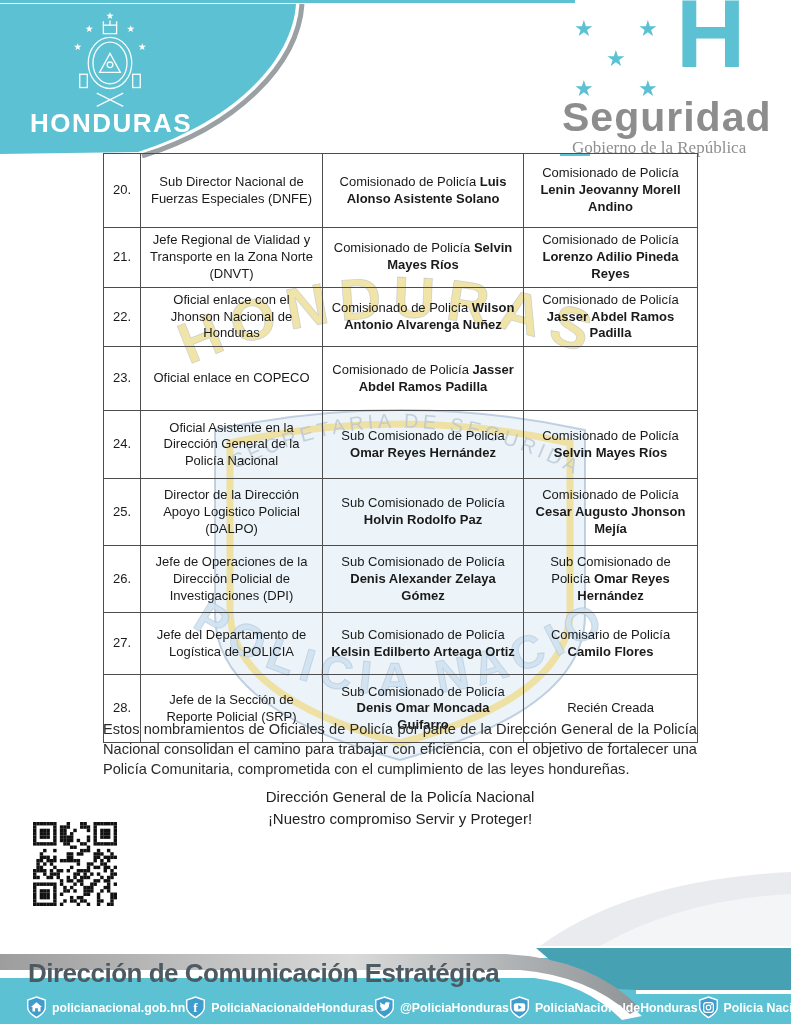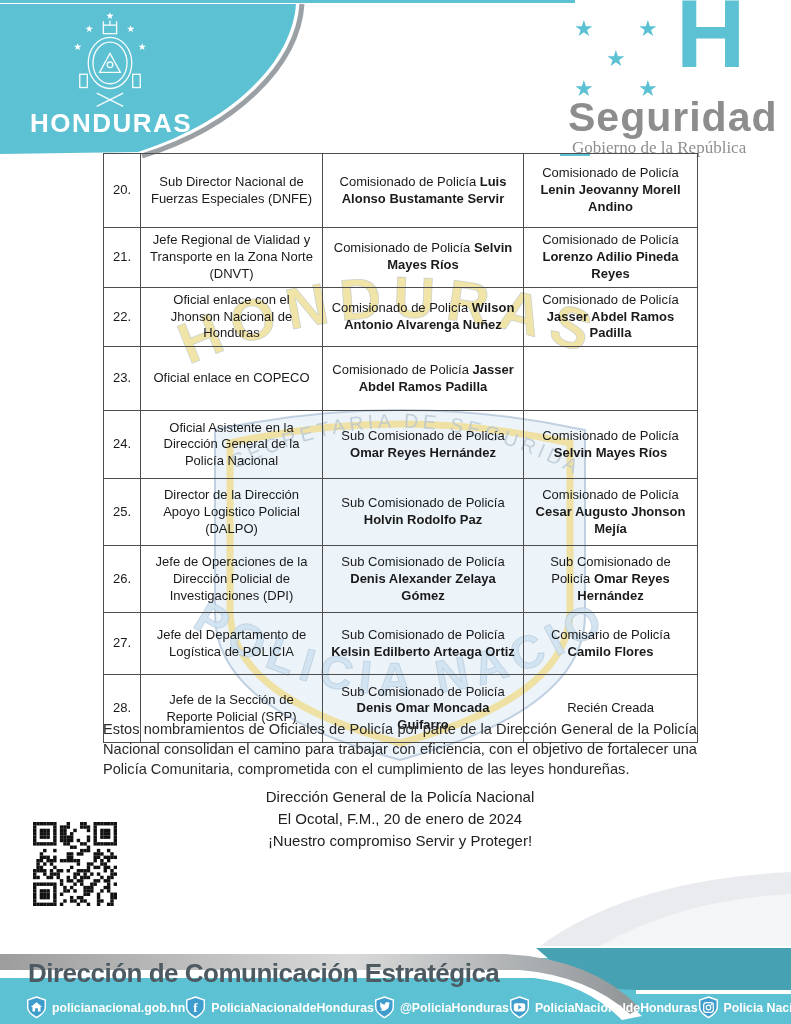--- a/index.html
+++ b/index.html
@@ -7,21 +7,21 @@
         font-family:"Liberation Sans",sans-serif;color:#1a1a1a;}
   
   .topline{position:absolute;left:0;top:0;width:575px;height:3px;background:#5cc1d2;}
   .hdr-left{position:absolute;left:0;top:0;width:320px;height:158px;}
   .hn-emblem{position:absolute;left:62px;top:10px;}
   .hn-name{position:absolute;left:0;top:108px;width:222px;text-align:center;color:#fff;
            font-size:26px;font-weight:bold;letter-spacing:1.5px;}
   .seg-logo{position:absolute;left:560px;top:8px;width:226px;height:148px;}
   .seg-star{position:absolute;color:#5cc1d2;font-size:22px;line-height:1;}
   .seg-h{position:absolute;left:116px;top:-22px;color:#5cc1d2;font-size:96px;font-weight:bold;line-height:1;}
-  .seg-title{position:absolute;left:2px;top:86px;font-size:41px;font-weight:bold;color:#8d8d8d;letter-spacing:1px;margin-left:6px;}
+  .seg-title{position:absolute;left:2px;top:86px;font-size:41px;font-weight:bold;color:#8d8d8d;letter-spacing:1px;}
   .seg-sub{position:absolute;left:12px;top:130px;font-family:"Liberation Serif",serif;font-size:17px;color:#8f8f8f;}
   .seg-line{position:absolute;left:0px;top:146px;width:30px;height:2px;background:#5cc1d2;}
   
   .watermark{position:absolute;left:55px;top:215px;pointer-events:none;}
   
   table.appt{position:absolute;left:103px;top:153px;width:594px;border-collapse:collapse;table-layout:fixed;}
   table.appt td{border:1px solid #4d4d4d;text-align:center;vertical-align:middle;
                 font-size:13px;line-height:1.3;padding:4px 7px;background:transparent;}
   td.c-num{font-size:13px;}
   .rank{font-weight:normal;}
@@ -111,21 +111,21 @@
     <colgroup>
         <col style="width:37px">
         <col style="width:182px">
         <col style="width:201px">
         <col style="width:174px">
       </colgroup>
     <tbody>
         <tr style="height: 74px;">
       <td class="c-num">20.</td>
       <td class="c-pos">Sub Director Nacional de Fuerzas Especiales (DNFE)</td>
-      <td class="c-new"><span class="rank">Comisionado de Policía</span> <span class="pname">Luis Alonso Bustamante Servir</span></td>
+      <td class="c-new"><span class="rank">Comisionado de Policía</span> <span class="pname">Luis Alonso Asistente Solano</span></td>
       <td class="c-out"><span class="rank">Comisionado de Policía</span> <span class="pname">Lenin Jeovanny Morell Andino</span></td>
     </tr>
         <tr style="height: 54px;">
       <td class="c-num">21.</td>
       <td class="c-pos">Jefe Regional de Vialidad y Transporte en la Zona Norte (DNVT)</td>
       <td class="c-new"><span class="rank">Comisionado de Policía</span> <span class="pname">Selvin Mayes Ríos</span></td>
       <td class="c-out"><span class="rank">Comisionado de Policía</span> <span class="pname">Lorenzo Adilio Pineda Reyes</span></td>
     </tr>
         <tr style="height: 54px;">
       <td class="c-num">22.</td>
@@ -461,21 +461,20 @@
       <rect x="26.88" y="80.64" width="3.4272" height="3.4272" fill="#111"></rect>
       <rect x="43.68" y="80.64" width="3.4272" height="3.4272" fill="#111"></rect>
       <rect x="53.76" y="80.64" width="3.4272" height="3.4272" fill="#111"></rect>
       <rect x="63.839999999999996" y="80.64" width="3.4272" height="3.4272" fill="#111"></rect>
       <rect x="73.92" y="80.64" width="3.4272" height="3.4272" fill="#111"></rect>
       <rect x="77.28" y="80.64" width="3.4272" height="3.4272" fill="#111"></rect>
     </svg>
 
   <div class="closing">
     <div>Dirección General de la Policía Nacional</div>
-    <div>El Ocotal, F.M., 20 de enero de 2024</div>
     <div class="b3">¡Nuestro compromiso Servir y Proteger!</div>
   </div>
 
   <svg class="gray-swoosh" width="791" height="86" viewBox="0 0 791 86">
     <path d="M 540 86 Q 630 20 791 12 L 791 86 Z" fill="#e9ebee"></path>
     <path d="M 600 86 Q 680 40 791 34 L 791 86 Z" fill="#f4f5f7"></path>
   </svg>
 
   <div class="banner">
     <svg width="791" height="78" viewBox="0 0 791 78" style="position:absolute;left:0;top:0">

